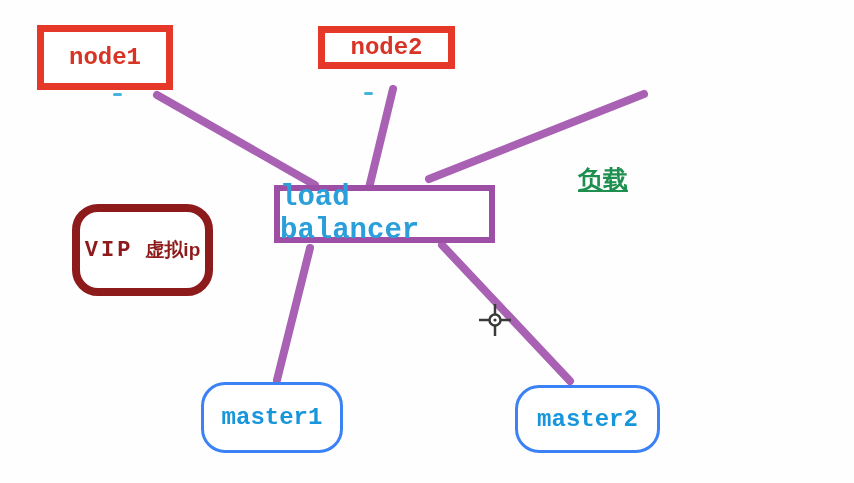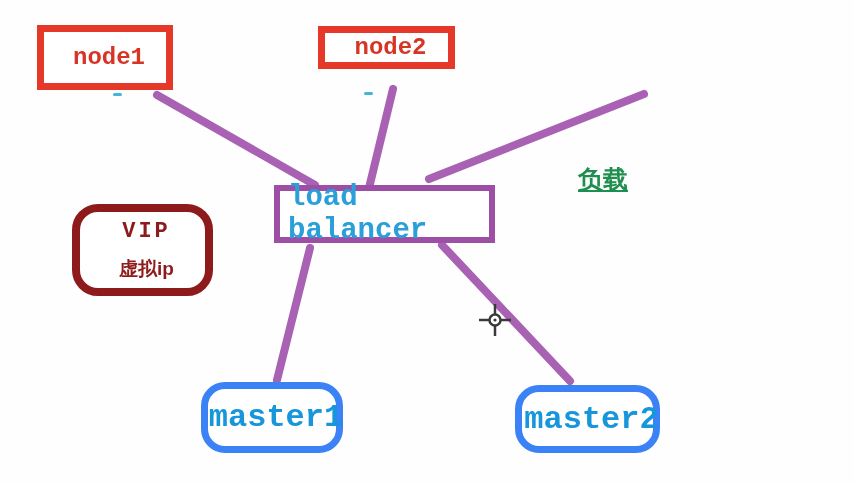--- a/index.html
+++ b/index.html
@@ -24,48 +24,47 @@
     pointer-events: none;
   }
   .box {
     position: absolute;
     box-sizing: border-box;
     display: flex;
     align-items: center;
     justify-content: center;
     font-weight: bold;
     background: #ffffff;
-    padding-left: 8px;
   }
   .node-box {
     border: 7px solid #e53828;
     color: #d83425;
     font-size: 24px;
   }
   .lb-box {
     border: 6px solid #9c4fa5;
     color: #2b9fd9;
     font-size: 29px;
   }
   .vip-box {
     border: 8px solid #8e1b1b;
     border-radius: 26px;
     color: #8e1b1b;
-    flex-direction: column;
+    flex-direction: row;
     justify-content: center;
     gap: 12px;
     font-size: 22px;
   }
   .vip-box .vip-line1 { font-size: 22px; letter-spacing: 3px; }
   .vip-box .vip-line2 { font-size: 19px; font-family: "Liberation Sans", sans-serif; font-weight: bold; text-align: right; }
   .master-box {
-    border: 7px solid #3b82f6;
+    border: 3px solid #3b82f6;
     border-radius: 24px;
     color: #1796dc;
-    font-size: 32px;
+    font-size: 24px;
   }
   .annotation {
     position: absolute;
     color: #1e8f4e;
     font-weight: bold;
     font-size: 25px;
     font-family: "Liberation Sans", sans-serif;
     white-space: nowrap;
     text-decoration: underline;
   }

